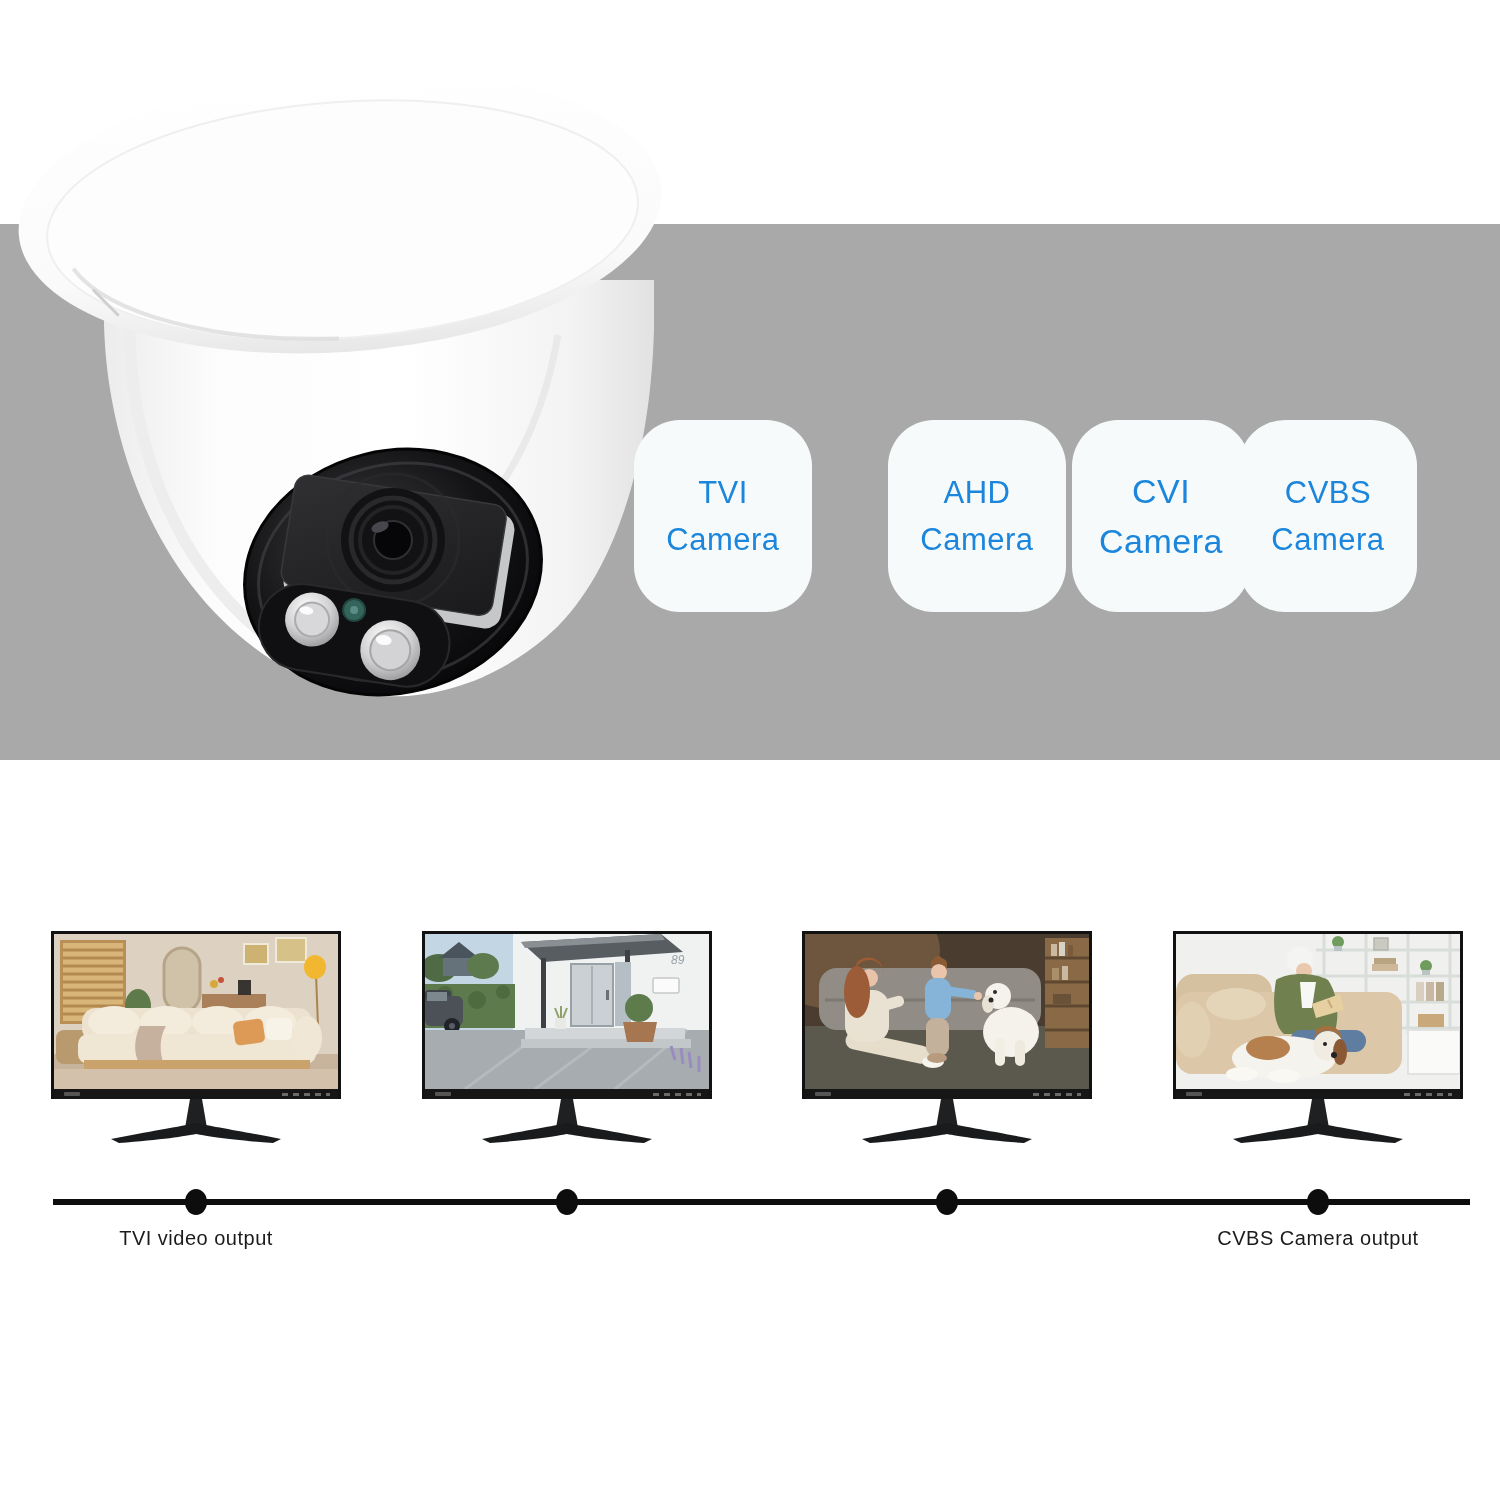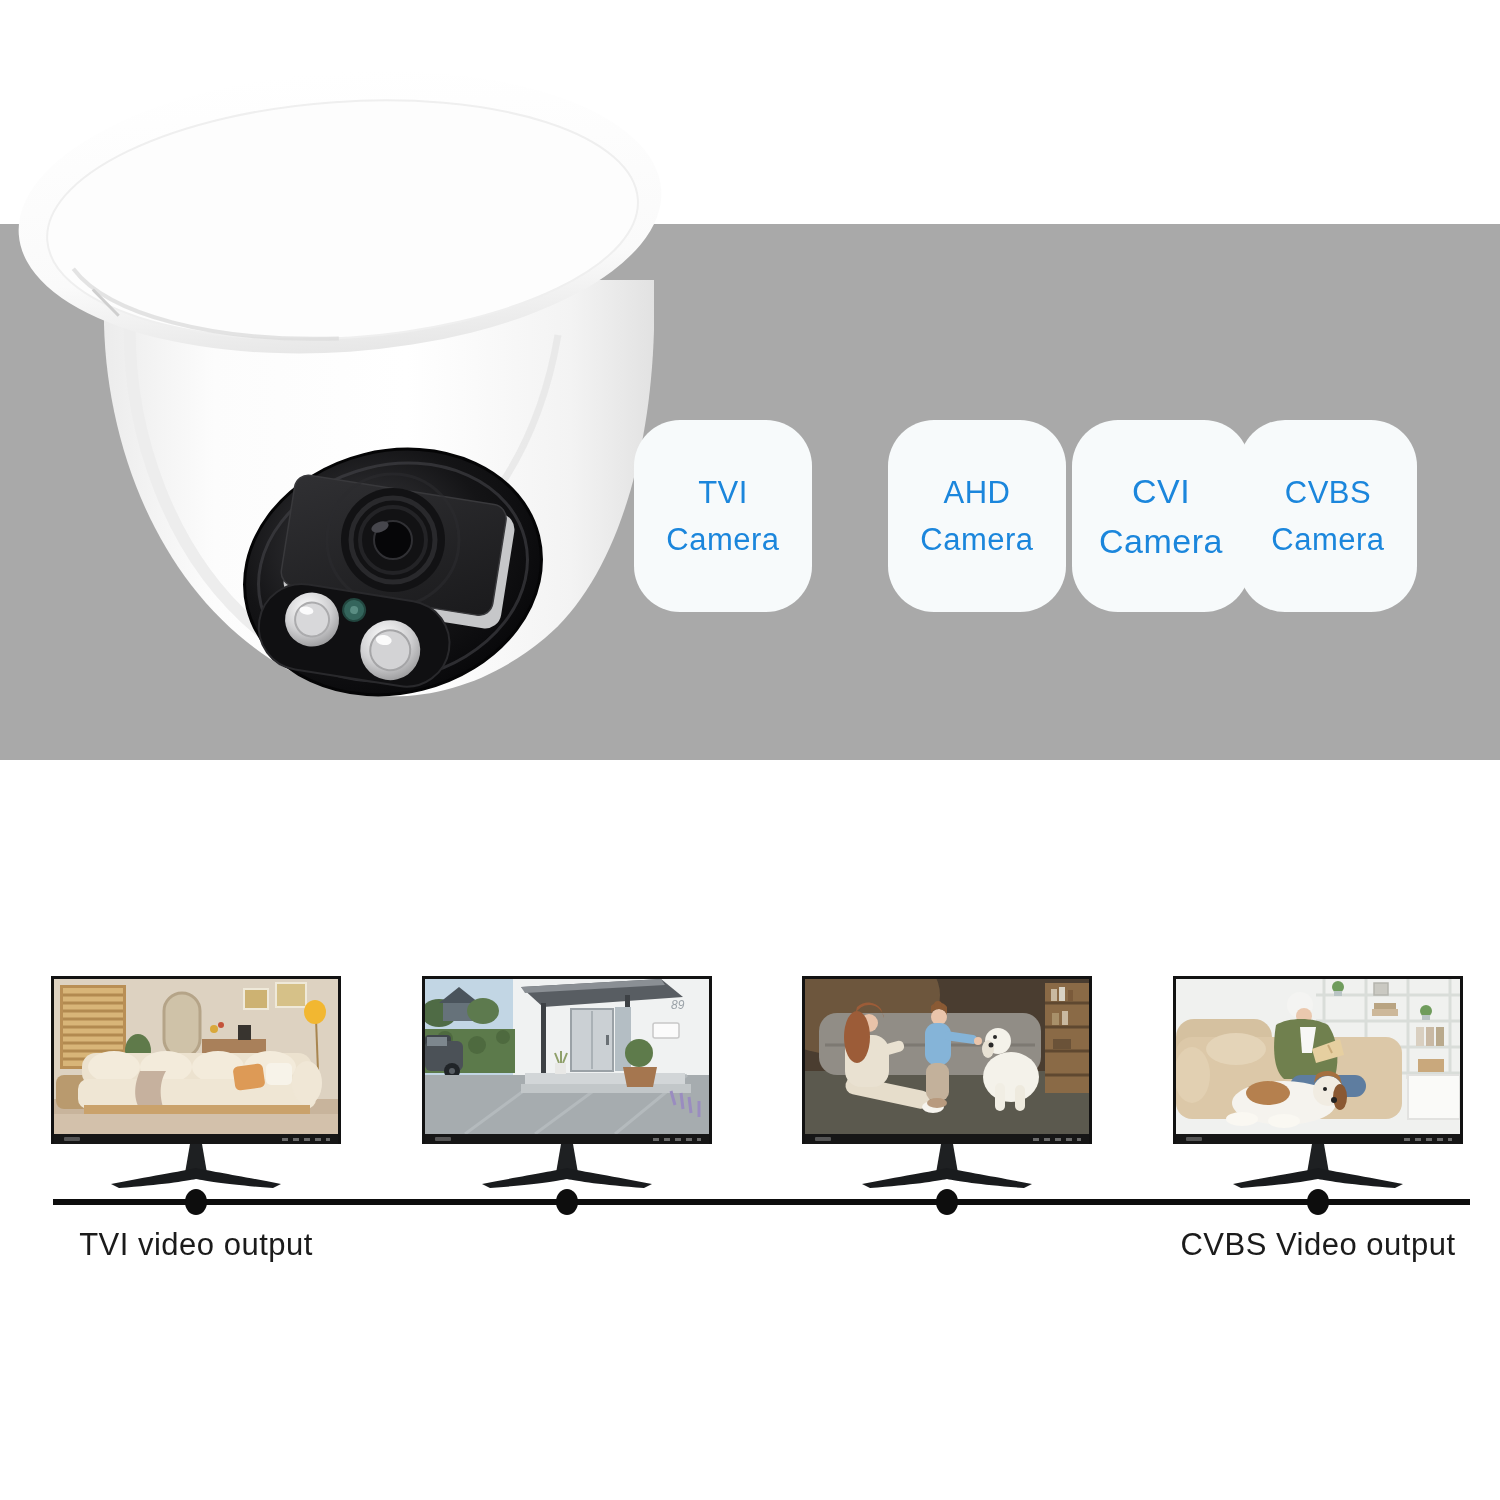--- a/index.html
+++ b/index.html
@@ -13,36 +13,36 @@
 
   
   .card{position:absolute;top:420px;width:178px;height:192px;border-radius:46px;
         background:#f7fafb;display:flex;flex-direction:column;align-items:center;
         justify-content:center;gap:16px;}
   .card-line{color:#1b86dc;font-size:31px;font-weight:500;line-height:1;letter-spacing:.5px;}
   .card.c1{left:634px;} .card.c2{left:847px;margin-left:41px;} .card.c3{left:1060px;margin-left:12px;} .card.c4{left:1239px;}
   .card.c3 .card-line{font-size:34px;}
 
   
-  .col{position:absolute;top:931px;width:229px;margin-top:45px;}
+  .col{position:absolute;top:931px;width:229px;}
   .col.m1{left:51px;} .col.m2{left:422px;} .col.m3{left:802px;} .col.m4{left:1173px;}
   .screen{position:relative;width:290px;background:#121212;padding:3px 3px 0 3px;}
   .scene{display:block;width:284px;height:155px;}
   .bezel-bar{position:relative;width:284px;height:10px;background:#161616;}
   .logo-mark{position:absolute;left:10px;top:3px;width:16px;height:4px;background:#555;border-radius:1px;}
   .osd-marks{position:absolute;right:8px;top:4px;width:48px;height:3px;
              background:repeating-linear-gradient(90deg,#6a6a6a 0 6px,transparent 6px 11px);}
   .stand{display:block;width:290px;height:45px;}
 
   
   .timeline{position:absolute;left:53px;top:1199px;width:1417px;height:6px;background:#0d0d0d;}
   .t-dot{position:absolute;top:1189px;width:22px;height:26px;border-radius:50%;background:#0d0d0d;}
   .t-dot.d1{left:185px;} .t-dot.d2{left:556px;} .t-dot.d3{left:936px;} .t-dot.d4{left:1307px;}
   .out-label{position:absolute;top:1227px;width:360px;text-align:center;
-             font-size:31px;font-weight:500;color:#1b1b1b;letter-spacing:.5px;}
+             font-size:20px;font-weight:500;color:#1b1b1b;letter-spacing:.5px;}
   .out-label.l1{left:16px;} .out-label.l2{left:387px;} .out-label.l3{left:767px;} .out-label.l4{left:1138px;}
 </style>
 </head>
 <body>
 
 <div class="canvas">
 
   <div class="gray-band"></div>
 
   <svg class="camera-svg" viewBox="0 0 680 720" aria-hidden="true">
@@ -331,15 +331,15 @@
     </svg>
   </div>
 
   <div class="timeline"></div>
   <div class="t-dot d1"></div>
   <div class="t-dot d2"></div>
   <div class="t-dot d3"></div>
   <div class="t-dot d4"></div>
 
   <div class="out-label l1">TVI video output</div>
-  <div class="out-label l4">CVBS Video output</div>
+  <div class="out-label l4">CVBS Camera output</div>
 
 </div>
 
 </body></html>

